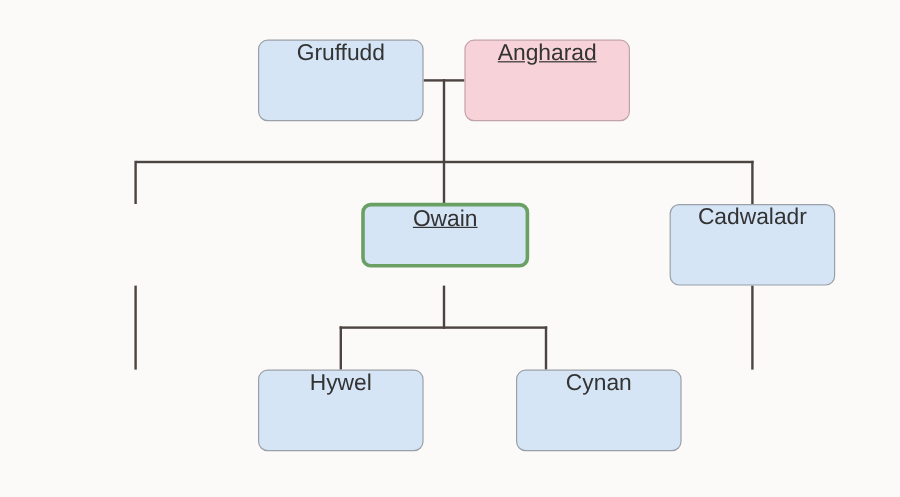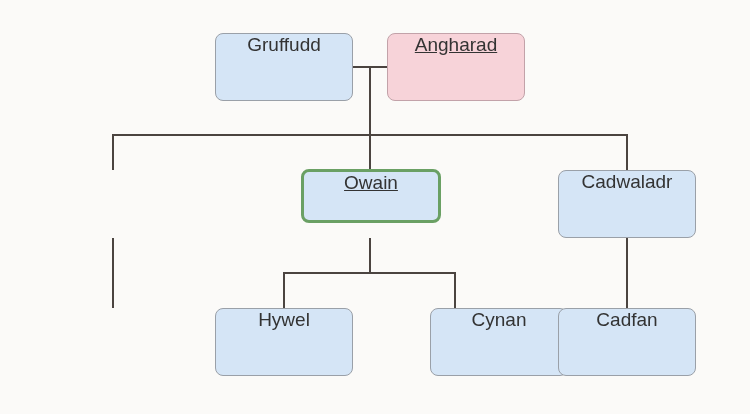--- a/index.html
+++ b/index.html
@@ -81,17 +81,14 @@
   <div class="node" style="left:558px; top:170px;">
     <span>Cadwaladr</span>
   </div>
 
   <div class="node" style="left:215px; top:308px;">
     <span>Hywel</span>
   </div>
   <div class="node" style="left:386px; top:308px;margin-left:44px;">
     <span>Cynan</span>
   </div>
-  <div class="node" style="left:558px; top:308px;">
-    <span>Cadfan</span>
-  </div>
 
 </div>
 
 </body></html>

